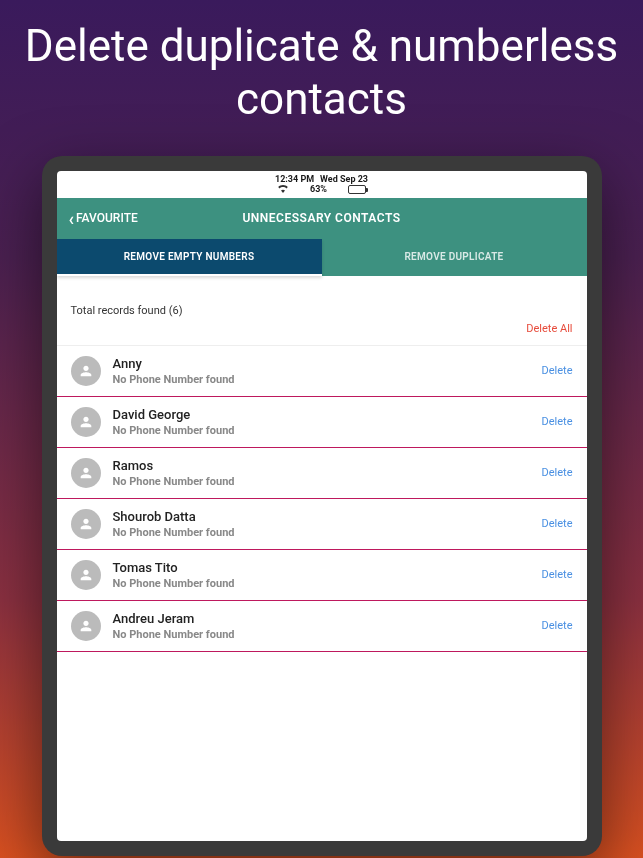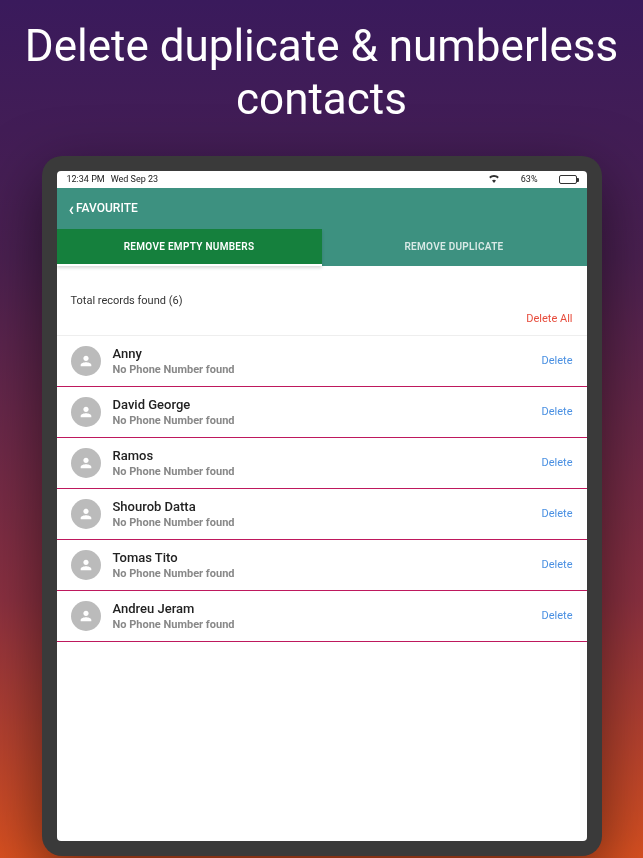--- a/index.html
+++ b/index.html
@@ -35,22 +35,23 @@
       overflow: hidden;
       display: flex;
       flex-direction: column;
     }
     .status-bar {
       display: flex;
       justify-content: space-between;
       align-items: center;
       padding: 3px 10px;
       font-size: 9px;
-      font-weight: 400;
+      font-weight: 700;
       color: #1a1a1a;
+      flex-direction: column;
     }
     .status-left { display: flex; gap: 6px; }
     .status-right { display: flex; align-items: center; gap: 21px; }
     .nav-header {
       background: #3d9180;
       color: white;
       display: flex;
       align-items: center;
       padding: 10px 12px;
       position: relative;
@@ -84,21 +85,21 @@
       padding: 12px 0;
       font-size: 10px;
       font-weight: 600;
       letter-spacing: 0.3px;
       color: rgba(255,255,255,0.8);
       cursor: pointer;
     }
     .tab.active {
       color: white;
       border-bottom: 2px solid white;
-      background: #15803d;
+      background: #0c4a6e;
       box-shadow: 0 2px 3px rgba(0,0,0,0.15);
     }
     .summary-row {
       display: flex;
       justify-content: space-between;
       align-items: center;
       padding: 10px 14px;
       font-size: 11px;
       border-bottom: 1px solid #eee;
     }
@@ -191,20 +192,21 @@
         <span>63%</span>
         <span class="battery-icon"><span class="battery-fill"></span></span>
       </div>
     </div>
 
     <div class="nav-header">
       <div class="back-btn">
         <span class="back-chevron">‹</span>
         <span>FAVOURITE</span>
       </div>
+      <div class="nav-title">UNNECESSARY CONTACTS</div>
     </div>
 
     <div class="tab-bar">
       <div class="tab active">REMOVE EMPTY NUMBERS</div>
       <div class="tab">REMOVE DUPLICATE</div>
     </div>
 
     <div class="summary-row">
       <span class="total-records">Total records found (6)</span>
       <span class="delete-all">Delete All</span>

